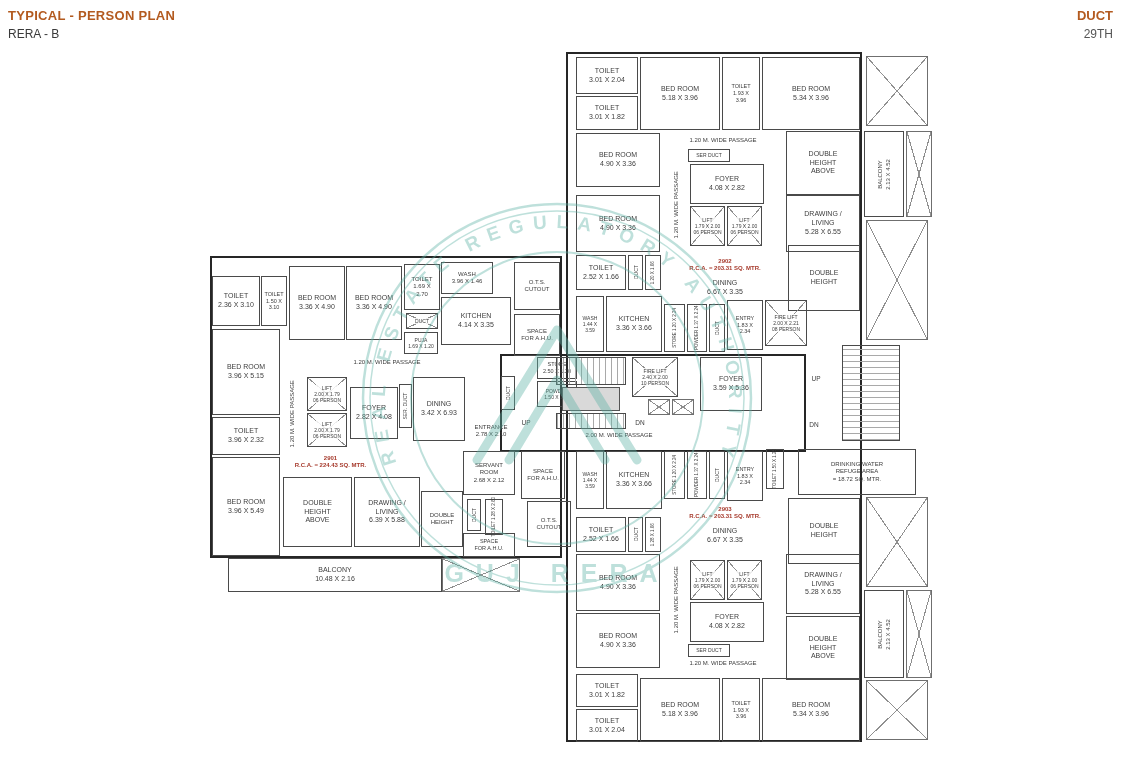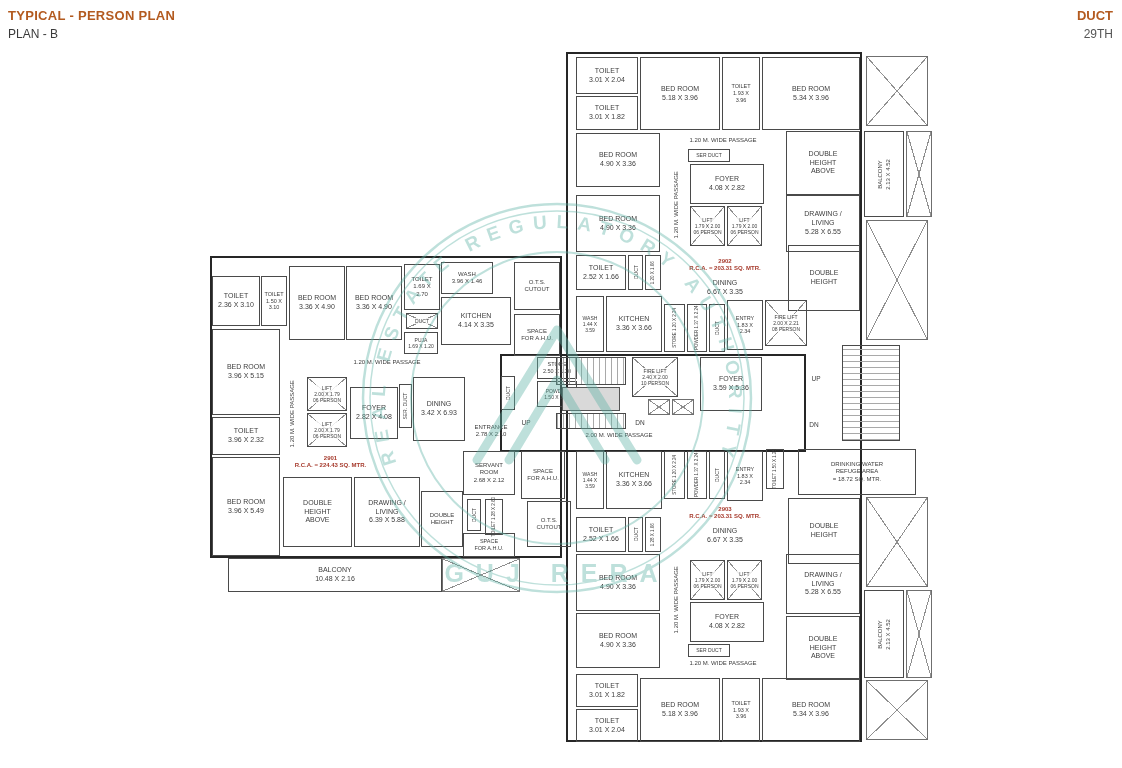--- a/index.html
+++ b/index.html
@@ -32,21 +32,21 @@
   .xbox .lbl{background:rgba(255,255,255,.85);padding:0 1px;}
   .hatch-v{border:1px solid #4a4a4a;background:repeating-linear-gradient(90deg,#a9a9a9 0,#a9a9a9 1px,transparent 1px,transparent 6px);}
   .hatch-h{border:1px solid #4a4a4a;background:repeating-linear-gradient(0deg,#a9a9a9 0,#a9a9a9 1px,transparent 1px,transparent 6px);}
   .gray{background:#d9d9d9;border:1px solid #555;}
   .red{color:#a63a2c;font-weight:600;}
 </style>
 </head>
 <body>
 
 <div class="hdr-title">TYPICAL - PERSON PLAN</div>
-<div class="hdr-sub">PLAN - B</div>
+<div class="hdr-sub">RERA - B</div>
 <div class="hdr-floor">DUCT</div>
 <div class="hdr-floorval">29TH</div>
 
 <div id="plan">
     <div class="el outline" style="left: 210px; top: 256px; width: 352px; height: 302px;"></div>
     <div class="el outline" style="left: 566px; top: 52px; width: 296px; height: 690px;"></div>
     <div class="el outline" style="left: 500px; top: 354px; width: 306px; height: 98px;"></div>
     <div class="el room" style="left: 212px; top: 276px; width: 48px; height: 50px;">
       <span class="lbl">TOILET<br>2.36 X 3.10</span>
     </div>

